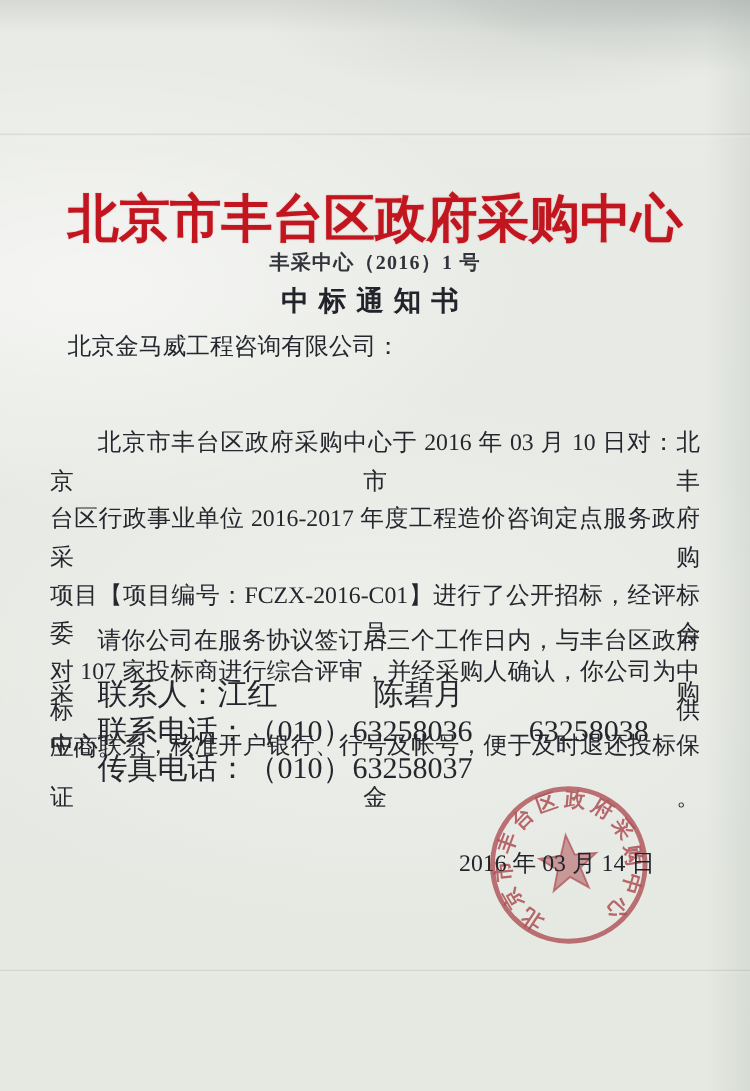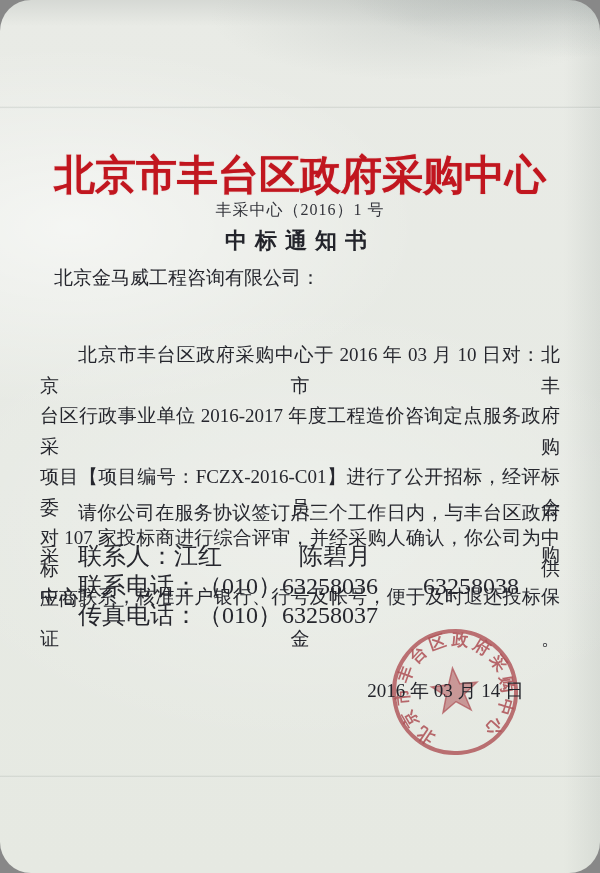--- a/index.html
+++ b/index.html
@@ -11,40 +11,40 @@
     font-family:"Liberation Serif","DejaVu Serif",serif;
     color:#26272e;
     background:
       radial-gradient(430px 150px at 98% -4%, rgba(138,148,148,0.45), rgba(138,148,148,0) 62%),
       radial-gradient(300px 90px at 70% 2%, rgba(150,158,156,0.22), rgba(150,158,156,0) 70%),
       radial-gradient(500px 260px at 12% 26%, rgba(255,255,255,0.55), rgba(255,255,255,0) 70%),
       radial-gradient(520px 300px at 50% 60%, rgba(255,255,255,0.25), rgba(255,255,255,0) 75%),
       linear-gradient(to left, rgba(158,166,162,0.20), rgba(158,166,162,0) 6%),
       linear-gradient(to bottom, rgba(146,152,150,0.22), rgba(146,152,150,0) 3%),
       linear-gradient(#e9ebe6,#e7eae4 55%,#e6e9e2);
-    border-radius: 31px;
   }
   
   .crease{position:absolute;left:0;width:100%;height:3px;background:linear-gradient(to bottom,rgba(120,130,126,0) 0%,rgba(120,130,126,0.16) 50%,rgba(255,255,255,0.35) 100%);}
   .crease.c1{top:106px;}
   .crease.c2{top:775px;}
 
   .org-title{
     position:absolute;left:0;top:148px;width:100%;
     text-align:center;
     font-size:41px;font-weight:bold;
     color:#c1161f;
     letter-spacing:0px;
     text-shadow:0 0 1px rgba(193,22,31,0.55);
     white-space:nowrap;
   }
   .doc-number{
     position:absolute;left:0;top:200px;width:100%;
     text-align:center;font-size:16px;color:#33343b;
     letter-spacing:1px;
+    font-weight:bold;
   }
   .doc-title{
     position:absolute;left:0;top:226px;width:100%;
     text-align:center;font-size:22px;font-weight:bold;color:#23242b;
     letter-spacing:8px;
   }
 
   .body-text{position:absolute;left:40px;width:520px;font-size:19px;line-height:30px;}
   .salutation{top:263px;padding-left:14px;}
   .para1{top:300px;line-height:30.5px;}

